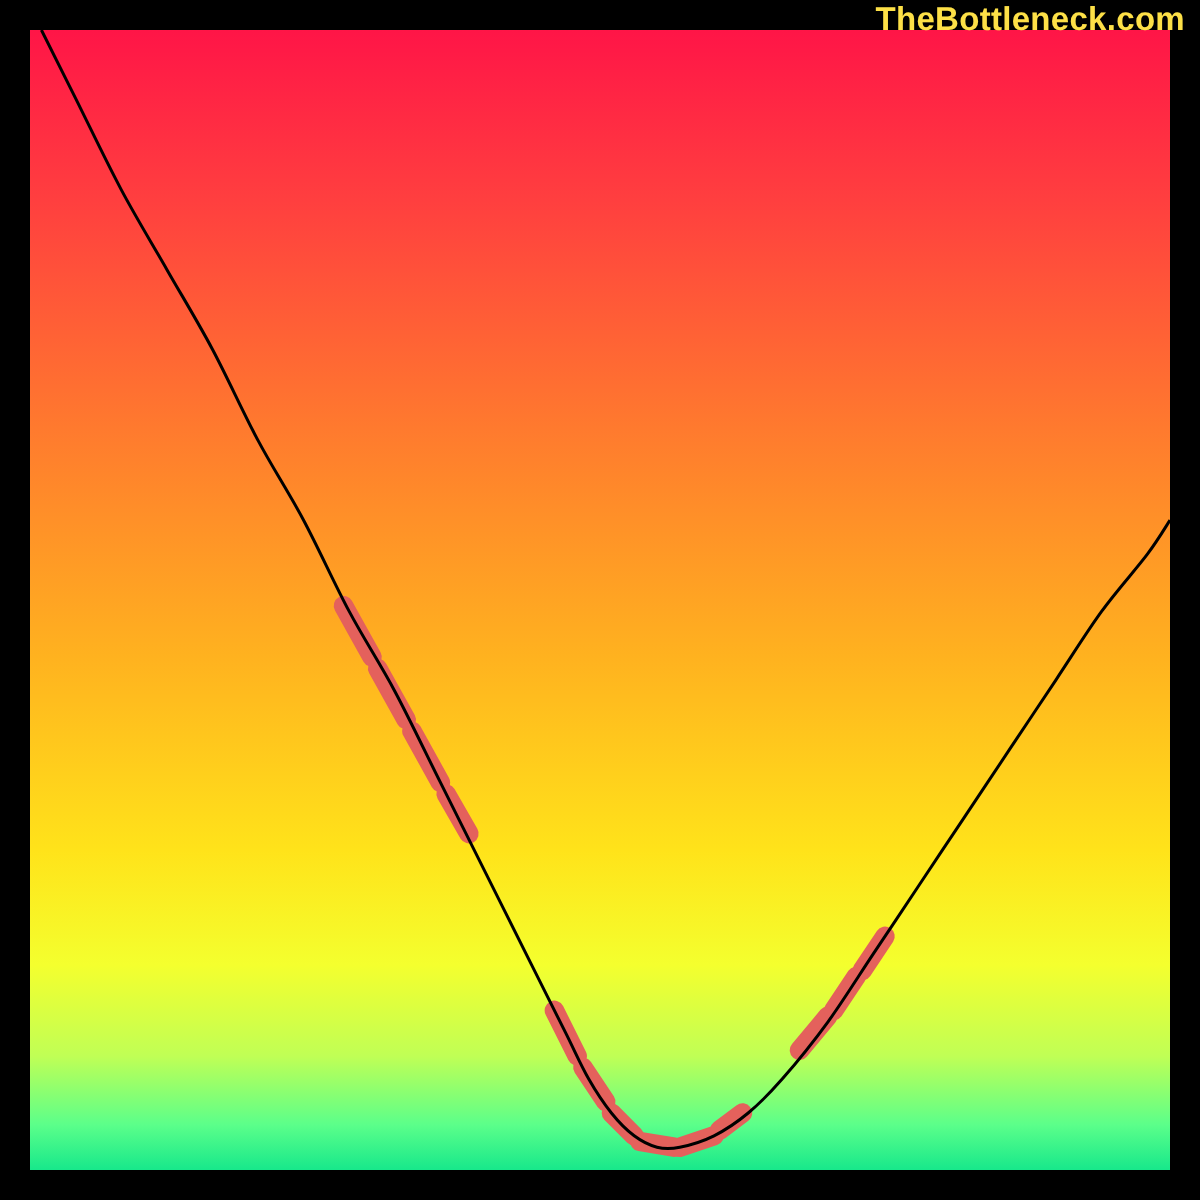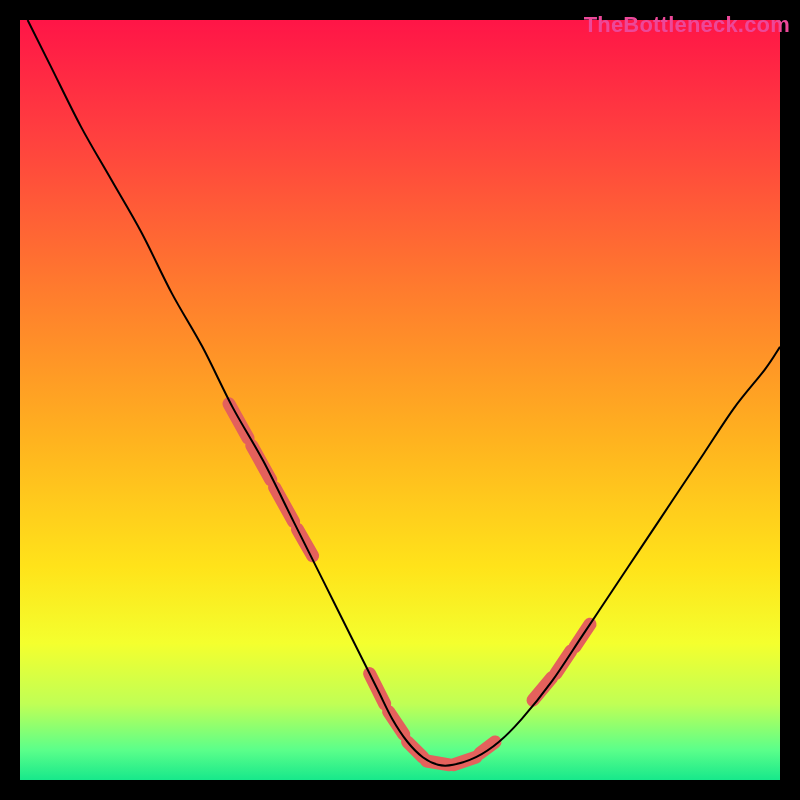--- a/index.html
+++ b/index.html
@@ -12,23 +12,23 @@
     font-family: Arial, Helvetica, sans-serif;
   }
   .frame {
     position: relative;
     width: 800px;
     height: 800px;
     background: #000;
   }
   .watermark {
     position: absolute;
-    top: 12px;
+    top: 0;
     right: 10px;
-    color: #ec4899;
+    color: #fde047;
     font-size: 22px;
     font-weight: 600;
     letter-spacing: 0.2px;
     z-index: 20;
   }
   .plot-area {
     position: absolute;
     left: 20px;
     top: 20px;
     width: 760px;

